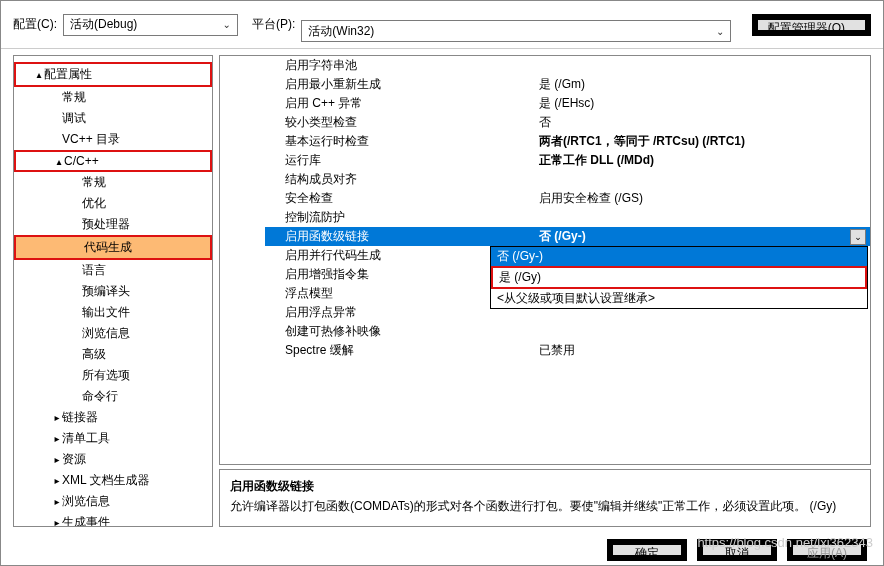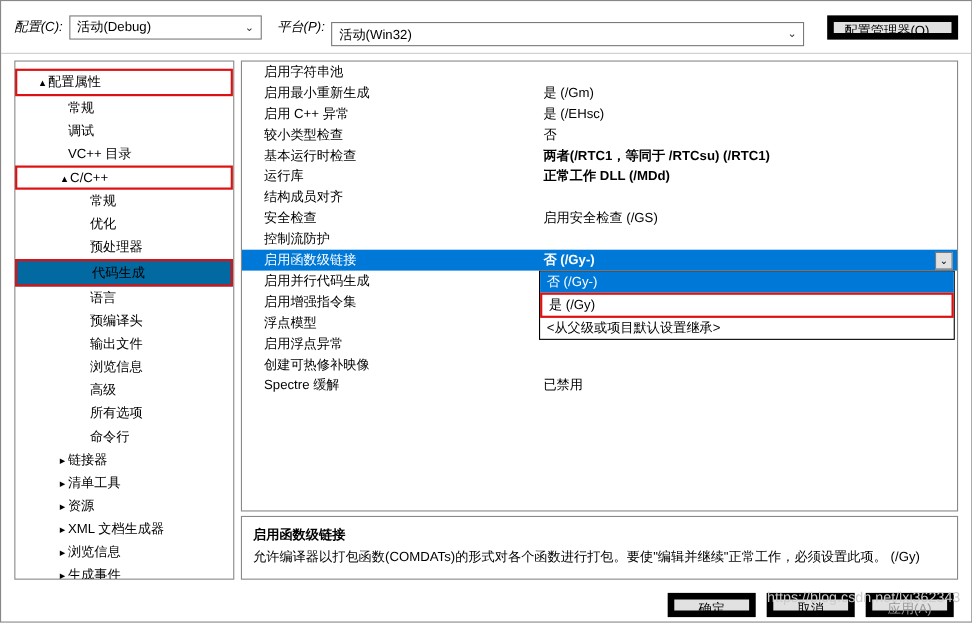--- a/index.html
+++ b/index.html
@@ -1,34 +1,34 @@
 <!DOCTYPE html>
 <html><head>
 <meta charset="utf-8">
 <style>
 * { box-sizing: border-box; margin: 0; padding: 0; font-family: "Microsoft YaHei", sans-serif; font-size: 12px; }
 body { background: #fff; width: 884px; height: 566px; position: relative; border: 1px solid #888; }
 .toolbar { display: flex; align-items: center; padding: 6px 12px; gap: 6px; border-bottom: 1px solid #ccc; }
-.toolbar label { white-space: nowrap; font-style: italic; }
+.toolbar label { white-space: nowrap; }
 .combo { border: 1px solid #7a7a7a; background: #fff; height: 22px; padding: 2px 6px; display: flex; align-items: center; justify-content: space-between; }
 .combo .arrow { font-size: 10px; color: #333; }
 .combo.c1 { width: 175px; }
 .combo.c2 { width: 430px; margin-top: 13px; }
 .btn { border: 6px solid #000000; background: #e1e1e1; height: 22px; padding: 0 10px; cursor: pointer; }
 .main { display: flex; height: 484px; }
 .tree { width: 200px; border: 1px solid #888; margin: 6px 0 6px 12px; overflow-y: scroll; padding: 6px 0; }
 .tree-item { padding: 2px 4px; white-space: nowrap; cursor: pointer; }
 .tree-item .caret { display: inline-block; width: 10px; text-align: center; font-size: 10px; }
 .tree-item.l0 { padding-left: 18px; }
 .tree-item.l1 { padding-left: 38px; }
 .tree-item.l2 { padding-left: 58px; }
-.tree-item.selected { background: #0369a1; }
+.tree-item.selected { background: #fdba74; }
 .redbox { border: 2px solid #d11; }
 .content { flex: 1; margin: 6px 12px 6px 6px; display: flex; flex-direction: column; }
-.grid { flex: 1; border: 1px solid #888; overflow: hidden; position: relative; }
+.grid { flex: 1; border: 1px solid #888; overflow: hidden; position: relative; padding-left: 45px; }
 .grid-row { display: flex; height: 19px; align-items: center; }
 .grid-row .k { width: 270px; padding-left: 20px; }
 .grid-row .v { flex: 1; padding-left: 4px; position: relative; }
 .grid-row.sel { background: #0078d7; color: #fff; }
 .grid-row.sel .v { display: flex; align-items: center; justify-content: space-between; padding-right: 4px; }
 .dd-caret { background: #e1e1e1; border: 1px solid #7a7a7a; width: 16px; height: 16px; display: flex; align-items: center; justify-content: center; font-size: 9px; color: #000; }
 .dropdown { position: absolute; top: 190px; left: 270px; right: 2px; border: 1px solid #000; background: #fff; }
 .dd-item { padding: 1px 6px; }
 .dd-item.sel { background: #0078d7; color: #fff; }
 .dd-item.red { border: 2px solid #d11; }

